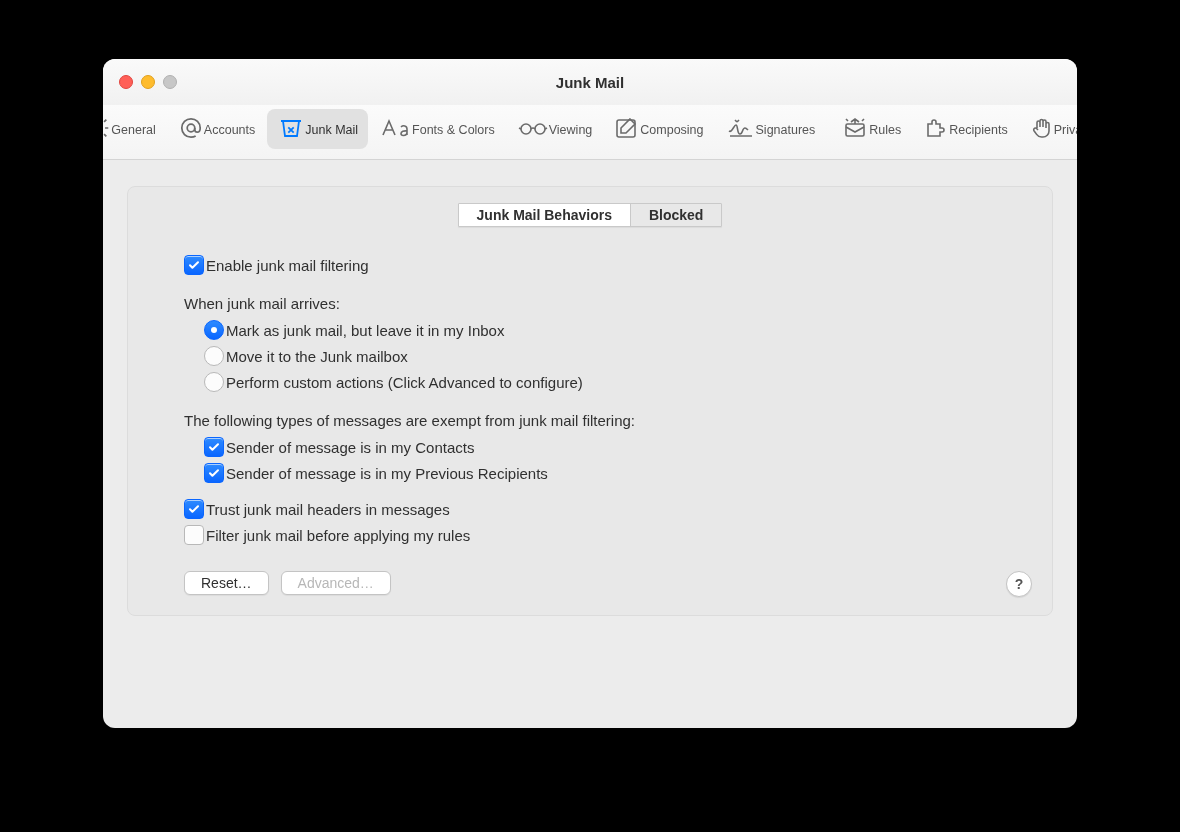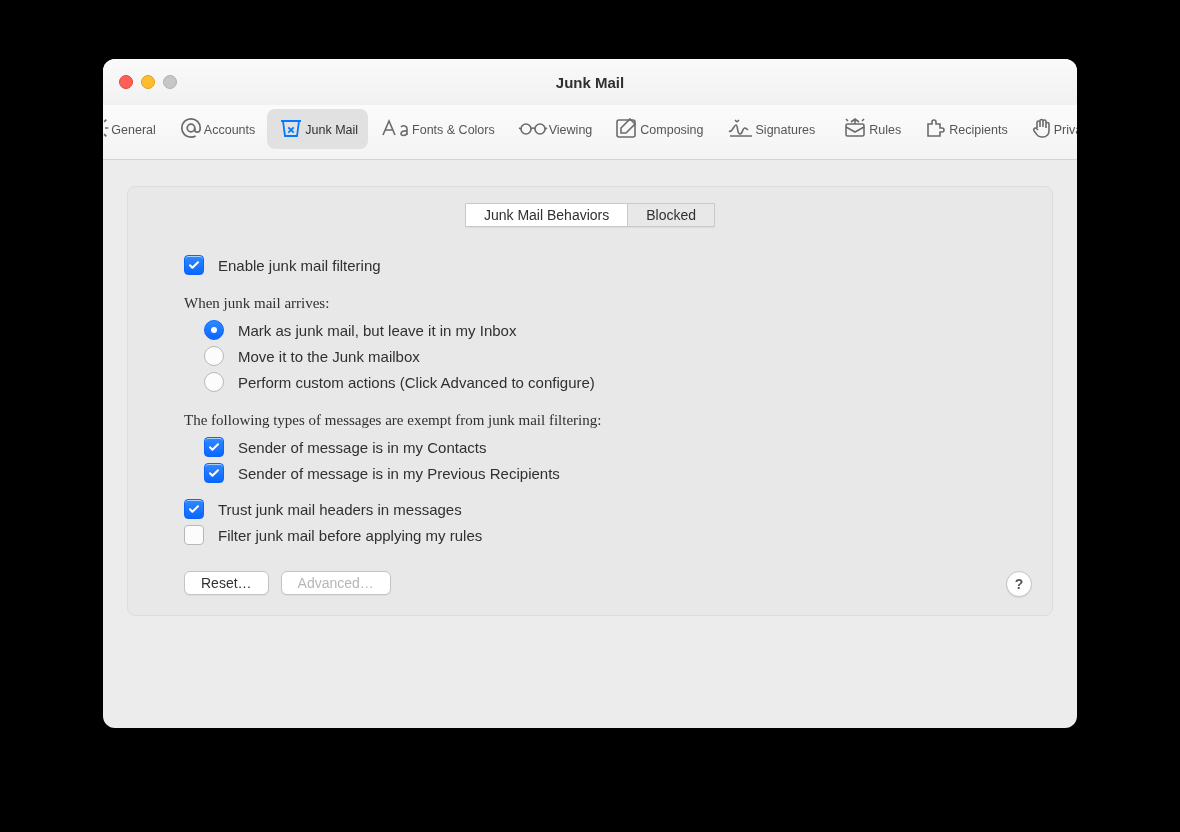--- a/index.html
+++ b/index.html
@@ -69,34 +69,35 @@
     background:var(--panel-bg);border:1px solid #dcdcdc;border-radius:8px;
     padding:22px 56px 20px;position:relative;
   }
 
   
   .seg-wrap{display:flex;justify-content:center;margin-top:-6px;margin-bottom:28px;}
   .seg{
     display:flex;border:1px solid var(--seg-border);border-radius:1px;overflow:hidden;
     background:var(--panel-bg);
     box-shadow:0 1px 1px rgba(0,0,0,.06);
+    font-weight:bold;
   }
   .seg-btn{
     padding:3px 18px;font-size:14px;color:var(--text);
     border-right:1px solid var(--seg-border);
     background:transparent;
   }
   .seg-btn:last-child{border-right:none;}
   .seg-btn.active{background:#ffffff;}
 
   
-  .row{display:flex;align-items:center;gap:14px;margin:6px 0;}
+  .row{display:flex;align-items:center;gap:2px;margin:6px 0;}
   .group{margin:16px 0 0;}
   .indent{padding-left:20px;}
-  .section-label{margin:20px 0 8px;color:var(--text);font-family:Liberation Serif, serif;}
+  .section-label{margin:20px 0 8px;color:var(--text);}
 
   
   .chk{
     width:18px;height:18px;border-radius:4px;border:1px solid #b8b8b8;background:#fcfcfc;
     display:inline-flex;align-items:center;justify-content:center;flex:none;
     box-shadow:inset 0 1px 0 rgba(255,255,255,.6);
   }
   .chk.checked{background:linear-gradient(#2e8bff,#0a66ff);border-color:#0a66ff;}
   .chk.checked svg{display:block;}
   .chk svg{display:none;}

